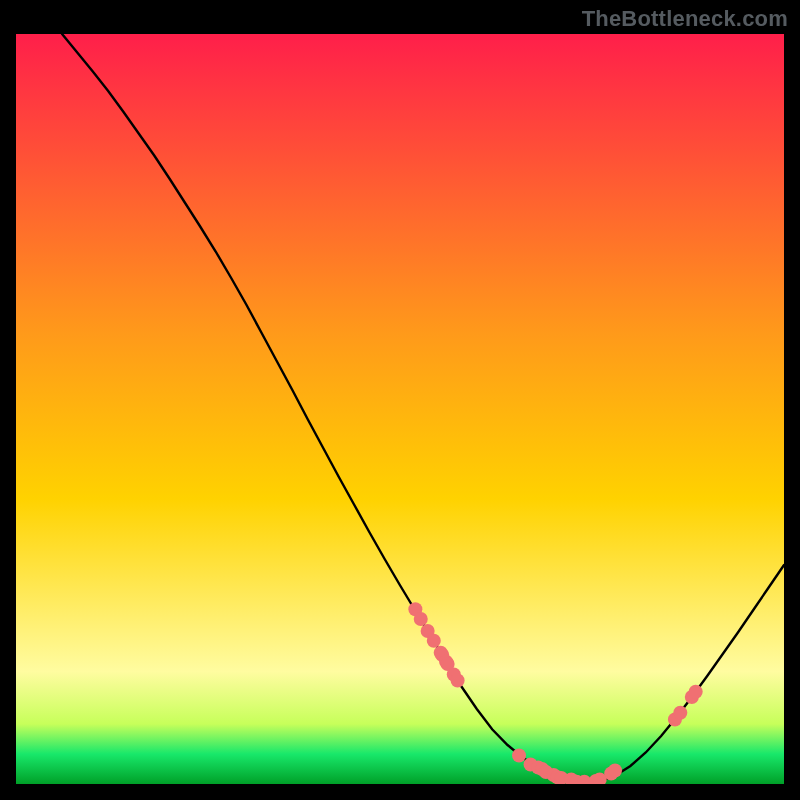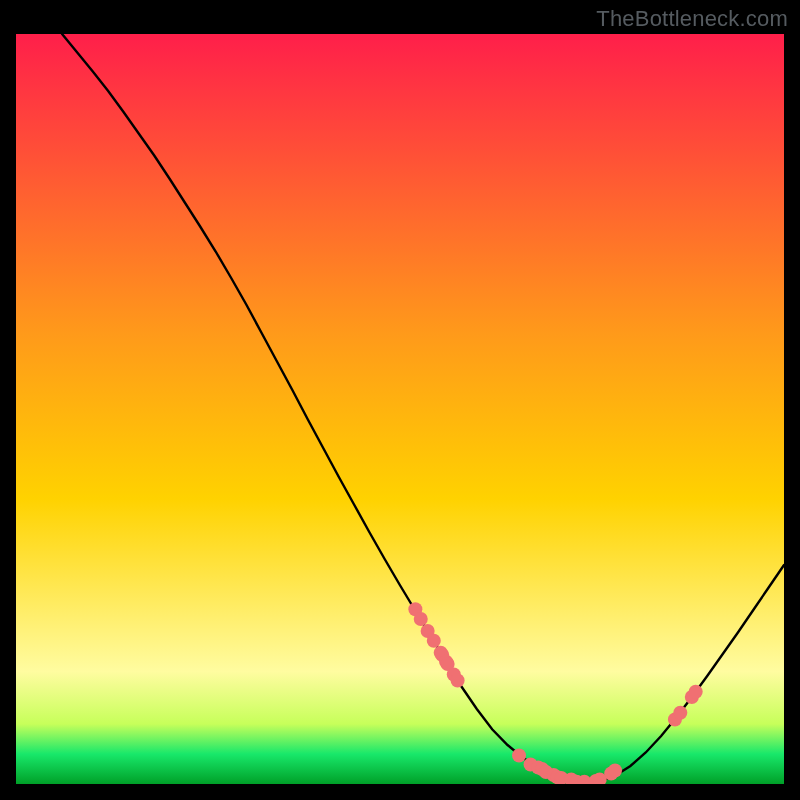--- a/index.html
+++ b/index.html
@@ -24,21 +24,21 @@
     left: 0;
     top: 0;
     width: 768px;
     height: 750px;
   }
   .watermark {
     position: absolute;
     right: 12px;
     top: 6px;
     font-size: 22px;
-    font-weight: 400;
+    font-weight: 700;
     color: #555b60;
     letter-spacing: 0.2px;
   }
 </style>
 </head>
 <body>
 
 <div class="watermark">TheBottleneck.com</div>
 
 <div class="frame">

